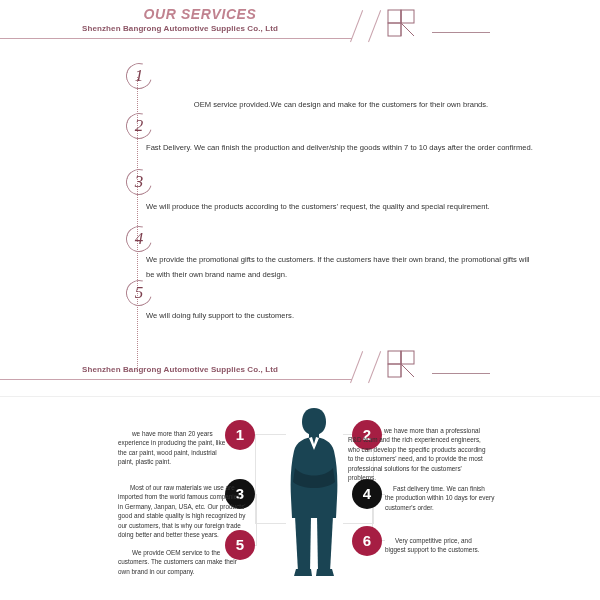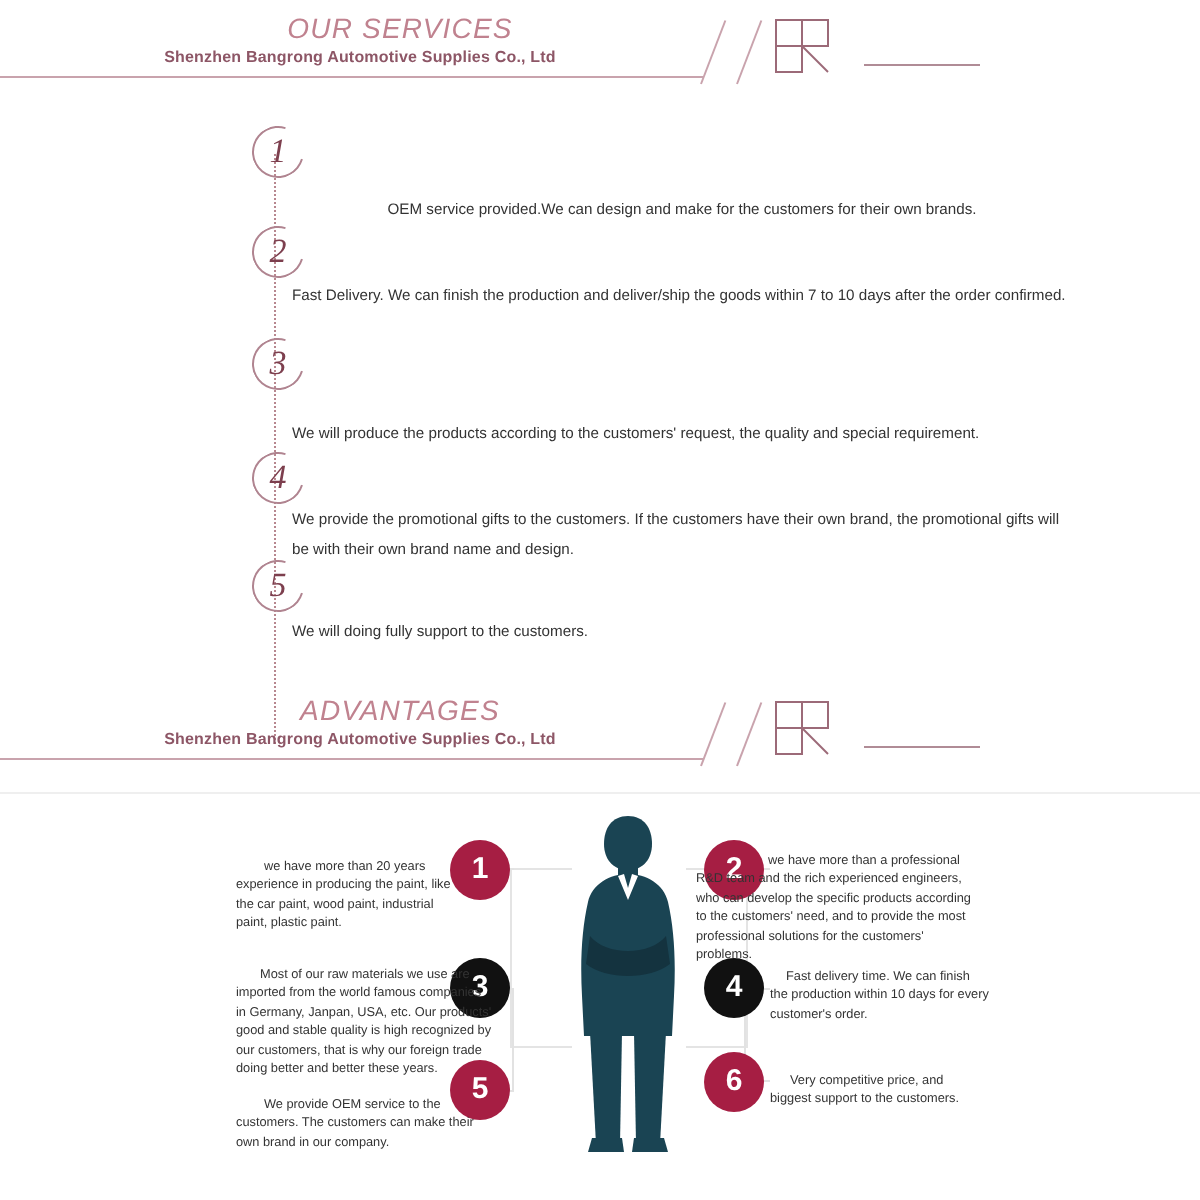--- a/index.html
+++ b/index.html
@@ -12,21 +12,21 @@
     overflow:hidden;
     position:relative;
   }
   .page{position:relative;width:600px;height:600px;}
 
   
   .banner{position:absolute;left:0;width:600px;height:48px;}
   .banner .title{
     position:absolute;left:0;top:6px;width:400px;
     text-align:center;
-    font-style:italic;font-weight:normal;
+    font-style:italic;font-weight:bold;
     font-size:14px;letter-spacing:.6px;
     color:#c0828f;
   }
   .banner .subtitle{
     position:absolute;left:0;top:24px;width:360px;
     text-align:center;
     font-weight:bold;
     font-size:8px;letter-spacing:.1px;
     color:#8d5666;
     white-space:nowrap;
@@ -169,42 +169,41 @@
         <span>2</span>
       </div>
       <div class="svc-text" style="top:27px;">Fast Delivery. We can finish the production and deliver/ship the goods within 7 to 10 days after the order confirmed.</div>
     </div>
 
     <div class="svc-item" style="top:114px;">
       <div class="svc-num">
         <div class="ring"></div>
         <span>3</span>
       </div>
-      <div class="svc-text" style="top:40px;">We will produce the products according to the customers' request, the quality and special requirement.</div>
+      <div class="svc-text" style="top:30px;">We will produce the products according to the customers' request, the quality and special requirement.</div>
     </div>
 
     <div class="svc-item" style="top:171px;">
       <div class="svc-num">
         <div class="ring"></div>
         <span>4</span>
       </div>
       <div class="svc-text" style="top:26px;">We provide the promotional gifts to the customers. If the customers have their own brand, the promotional gifts will be with their own brand name and design.</div>
     </div>
 
     <div class="svc-item" style="top:225px;">
       <div class="svc-num">
         <div class="ring"></div>
         <span>5</span>
       </div>
       <div class="svc-text" style="top:28px;">We will doing fully support to the customers.</div>
     </div>
   </div>
 
   <div class="banner" style="top:341px;">
-    <div class="title">ADVANTAGES</div>
     <div class="subtitle">Shenzhen Bangrong Automotive Supplies Co., Ltd</div>
     <div class="rule"></div>
     <div class="slash"></div>
     <div class="slash2"></div>
     <div class="tail"></div>
     <div class="logo">
       <svg width="36" height="32" viewBox="0 0 36 32">
         <g fill="none" stroke="#9c6a78" stroke-width="1">
           <rect x="2" y="2" width="13" height="13"></rect>
           <rect x="15" y="2" width="13" height="13"></rect>

